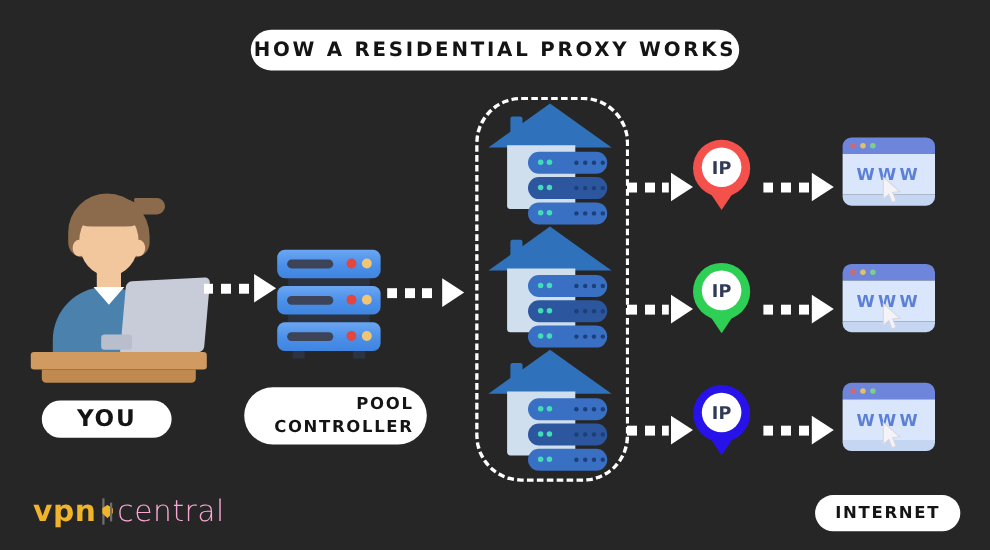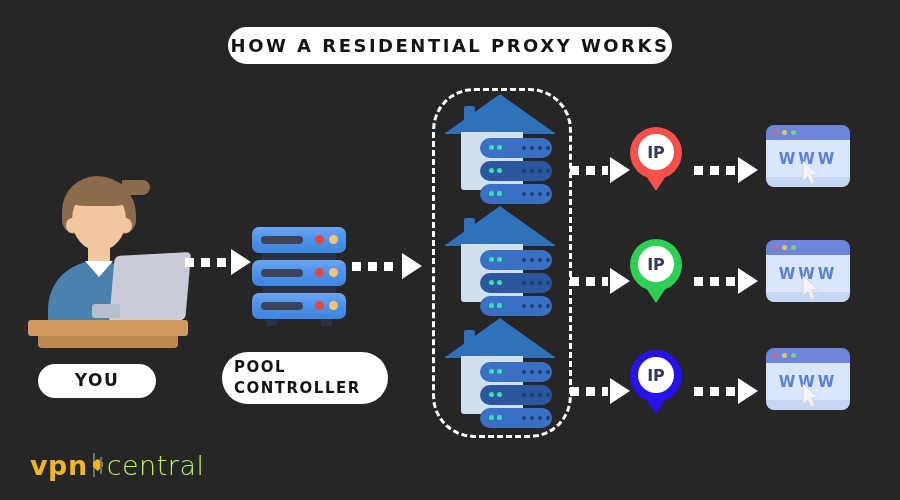--- a/index.html
+++ b/index.html
@@ -4,21 +4,21 @@
 <style>
   html,body { margin:0; padding:0; }
   #canvas {
     position:relative; width:900px; height:500px;
     background:#262626; overflow:hidden;
     font-family:"DejaVu Sans", sans-serif;
   }
   
   .pill {
     position:absolute; background:#ffffff; border-radius:28px;
-    display:flex; align-items:center; justify-content:center; text-align:left;
+    display:flex; align-items:center; justify-content:center; text-align:right;
     color:#141414; font-weight:700; letter-spacing:1.5px; line-height:1.4;
   }
   
   .arrow { position:absolute; display:flex; align-items:center; height:26px; }
   .arrow .dashes {
     height:9px;
     background-image:repeating-linear-gradient(90deg,#ffffff 0 9px,transparent 9px 16px);
   }
   .arrow .head {
     width:0; height:0; margin-left:2px;
@@ -97,21 +97,21 @@
   .cursor { position:absolute; left:32px; top:34px; width:24px; height:28px; z-index:3; }
   
   .logo { position:absolute; left:30px; top:448px; display:flex; align-items:center; height:34px; }
   .logo-vpn { font-size:27px; font-weight:800; color:#f0b42a; letter-spacing:0.5px; }
   .logo-sep { position:relative; width:15px; height:32px; margin:0 2px; }
   .logo-sep span { position:absolute; display:block; }
   .lbar1 { left:3px; top:4px; width:2px; height:24px; background:#6e6e6e; }
   .lbar2 { left:10px; top:8px; width:2px; height:17px; background:#6e6e6e; }
   .lshield { left:3px; top:10px; width:10px; height:12px; background:#f0b42a;
              clip-path:polygon(50% 0,100% 28%,100% 62%,50% 100%,0 62%,0 28%); }
-  .logo-central { font-size:27px; font-weight:300; color:#bef264; letter-spacing:0.5px; }
+  .logo-central { font-size:27px; font-weight:300; color:#f9a8d4; letter-spacing:0.5px; }
 </style>
 </head>
 <body>
 
 <div id="canvas">
 
   <div class="pill" style="left:228px;top:27px;width:444px;height:37px;font-size:18px;letter-spacing:2.5px;">HOW A RESIDENTIAL PROXY WORKS</div>
 
   <div class="person">
     <div class="hair-back"></div>
@@ -122,21 +122,21 @@
     <div class="hair-front"></div>
     <div class="neck"></div>
     <div class="shirt"></div>
     <div class="collar"></div>
     <div class="laptop-screen"></div>
     <div class="laptop-base"></div>
     <div class="desk-top"></div>
     <div class="desk-front"></div>
   </div>
 
-  <div class="pill" style="left:38px;top:364px;width:118px;height:34px;font-size:17px;">YOU</div>
+  <div class="pill" style="left:38px;top:364px;width:118px;height:34px;font-size:21px;">YOU</div>
 
   <div class="arrow" style="left:185px;top:249px">
     <div class="dashes" style="width:44px"></div>
     <div class="head"></div>
   </div>
   <div class="arrow" style="left:352px;top:253px">
     <div class="dashes" style="width:48px"></div>
     <div class="head"></div>
   </div>
   <div class="arrow" style="left:570px;top:157px">
@@ -318,20 +318,21 @@
       <span class="b-dot y"></span>
       <span class="b-dot g"></span>
     </div>
     <div class="browser-body">WWW</div>
     <div class="browser-footer"></div>
     <svg class="cursor" viewBox="0 0 24 28">
       <path d="M5 2 L5 22 L10 17.5 L13 25 L16.5 23.4 L13.5 16 L20 15.2 Z" fill="#f4f4f8" stroke="#d6d6e0" stroke-width="1"></path>
     </svg>
   </div>
 
+  <div class="pill" style="left:741px;top:450px;width:132px;height:33px;font-size:15px;">INTERNET</div>
 
   <div class="logo">
     <span class="logo-vpn">vpn</span>
     <span class="logo-sep">
       <span class="lbar1"></span>
       <span class="lshield"></span>
       <span class="lbar2"></span>
     </span>
     <span class="logo-central">central</span>
   </div>

